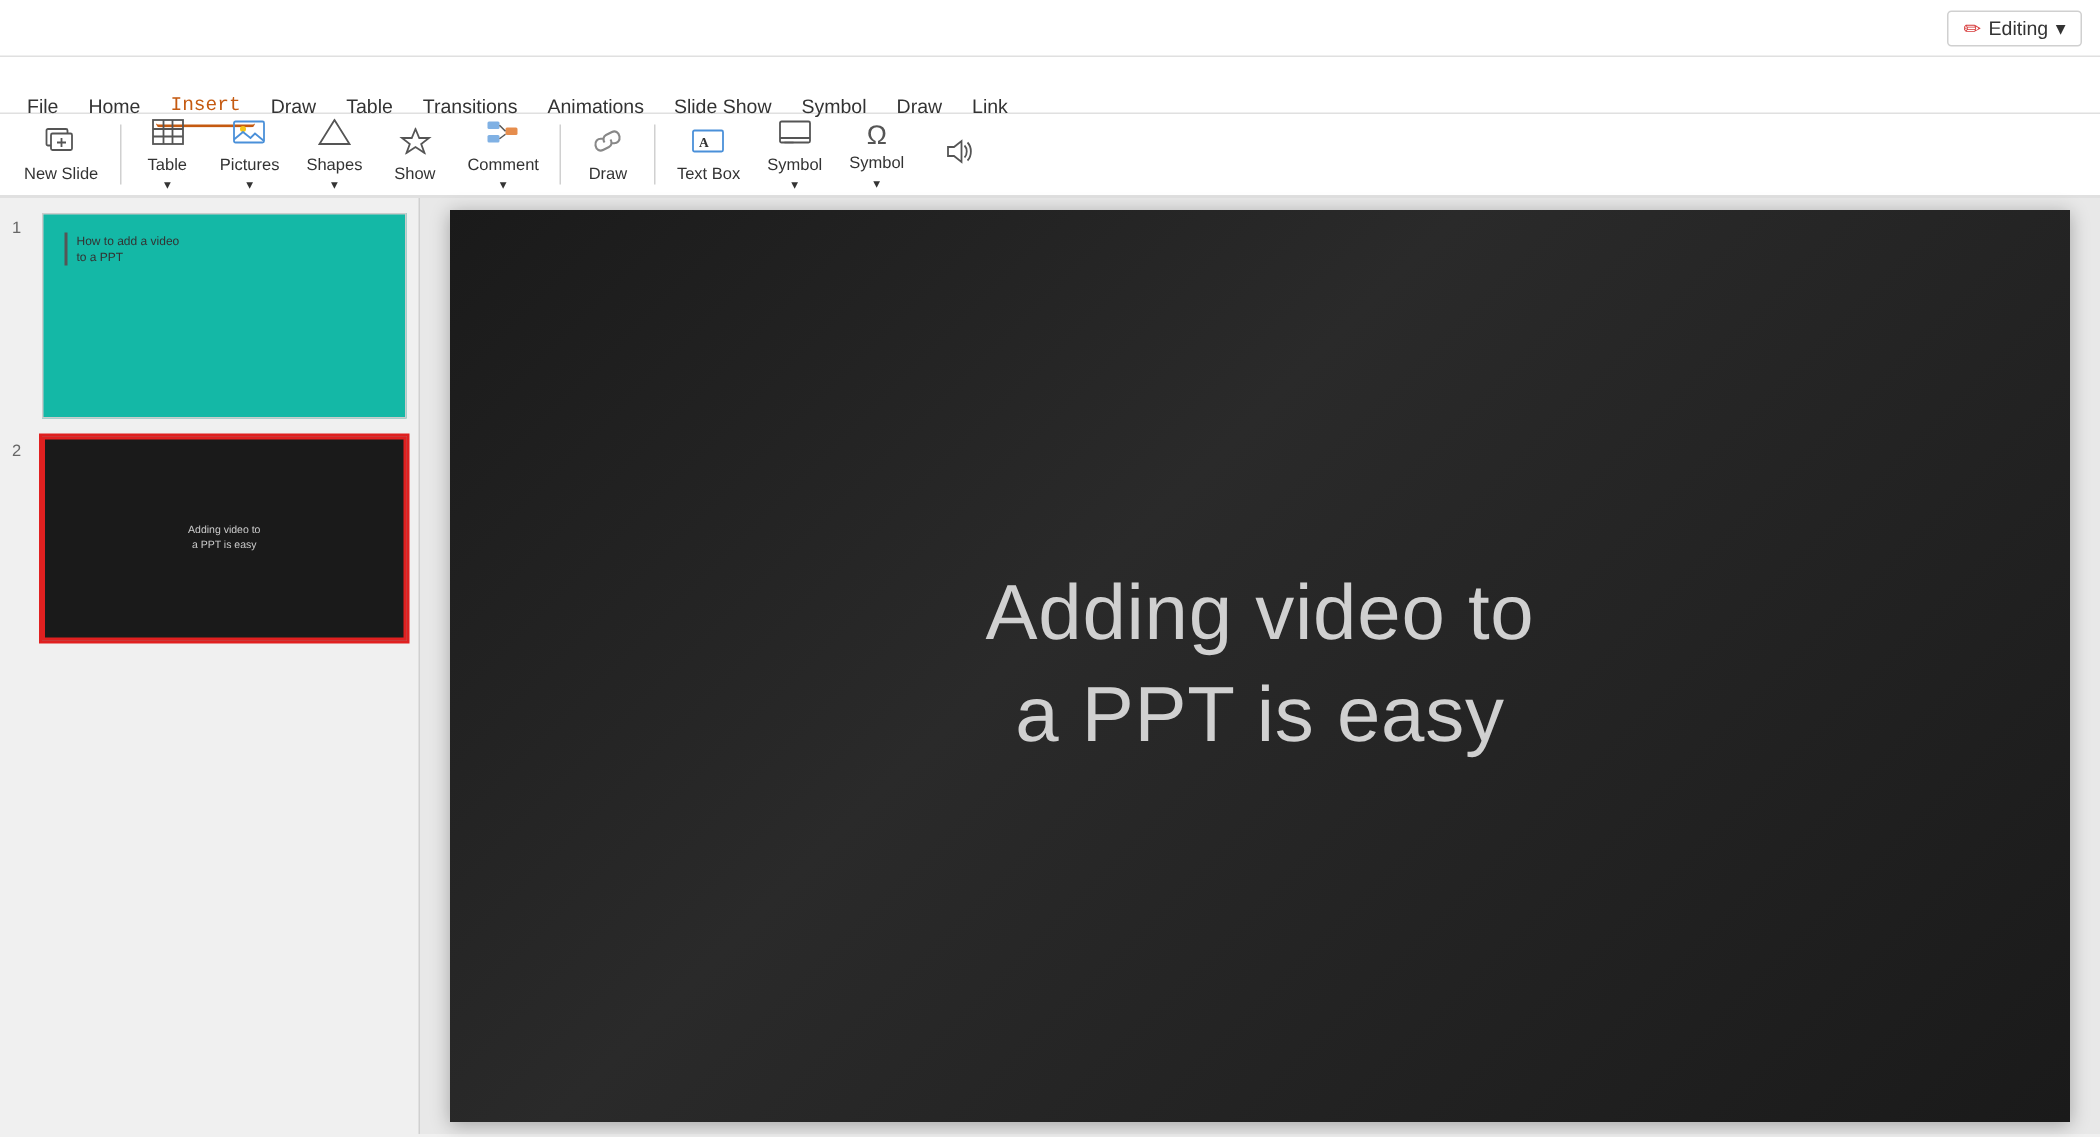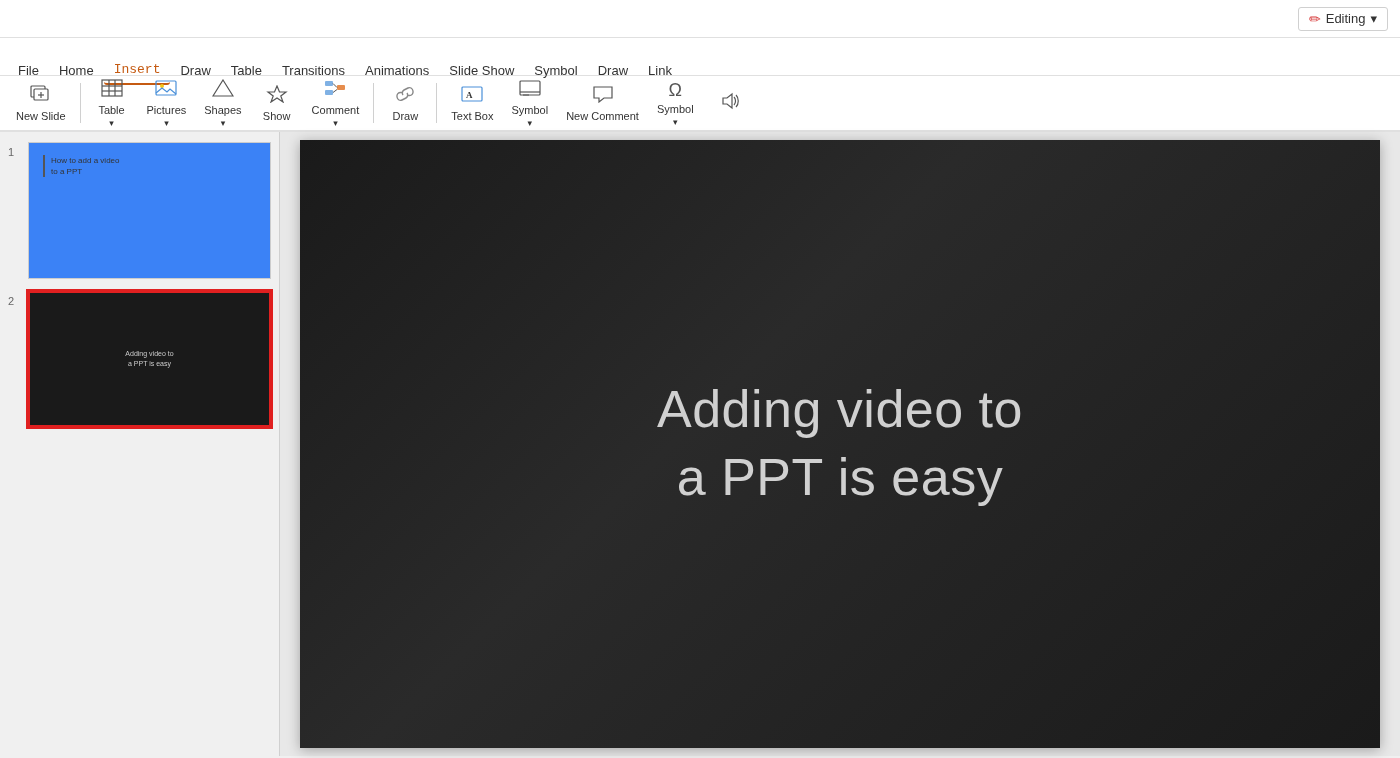--- a/index.html
+++ b/index.html
@@ -127,21 +127,21 @@
       background: #fff;
       cursor: pointer;
       position: relative;
       aspect-ratio: 16/9;
     }
     .slide-thumb.selected {
       border: 2px solid #e02020;
       outline: 2px solid #e02020;
     }
     .slide-thumb-1 {
-      background: #3b82f6;
+      background: #14b8a6;
       display: flex;
       align-items: flex-start;
       padding: 12px 14px;
     }
     .slide-thumb-1-content {
       border-left: 2px solid #555;
       padding-left: 6px;
       font-size: 8px;
       color: #333;
       line-height: 1.4;
@@ -325,28 +325,20 @@
         <line x1="1" y1="13" x2="21" y2="13" stroke="#555" stroke-width="1.2"></line>
         <line x1="4" y1="16" x2="10" y2="16" stroke="#555" stroke-width="1"></line>
       </svg>
     </span>
     <div class="ribbon-btn-row">
       <span>Symbol</span>
       <span class="btn-arrow">▾</span>
     </div>
   </div>
 
-  <div class="ribbon-btn">
-    <span class="btn-icon">
-      <svg width="22" height="18" viewBox="0 0 22 18">
-        <path d="M2,2 L20,2 L20,13 L12,13 L7,17 L7,13 L2,13 Z" fill="none" stroke="#555" stroke-width="1.2"></path>
-      </svg>
-    </span>
-    <span>New Comment</span>
-  </div>
 
   <div class="ribbon-btn">
     <span class="btn-icon" style="font-size:18px; color:#555;">Ω</span>
     <div class="ribbon-btn-row">
       <span>Symbol</span>
       <span class="btn-arrow">▾</span>
     </div>
   </div>
 
   <div class="ribbon-btn">

